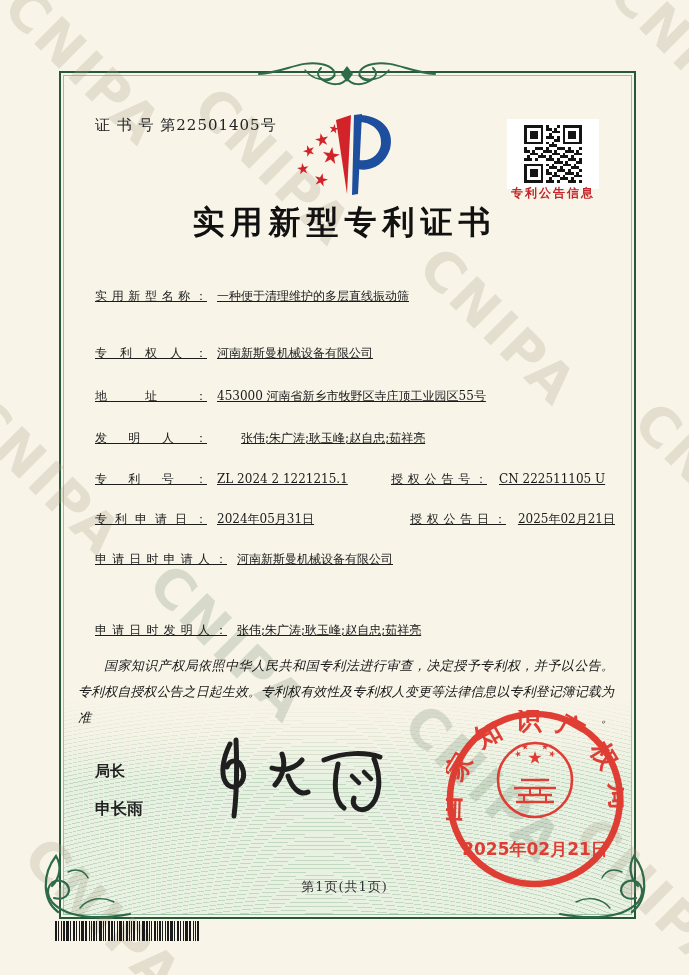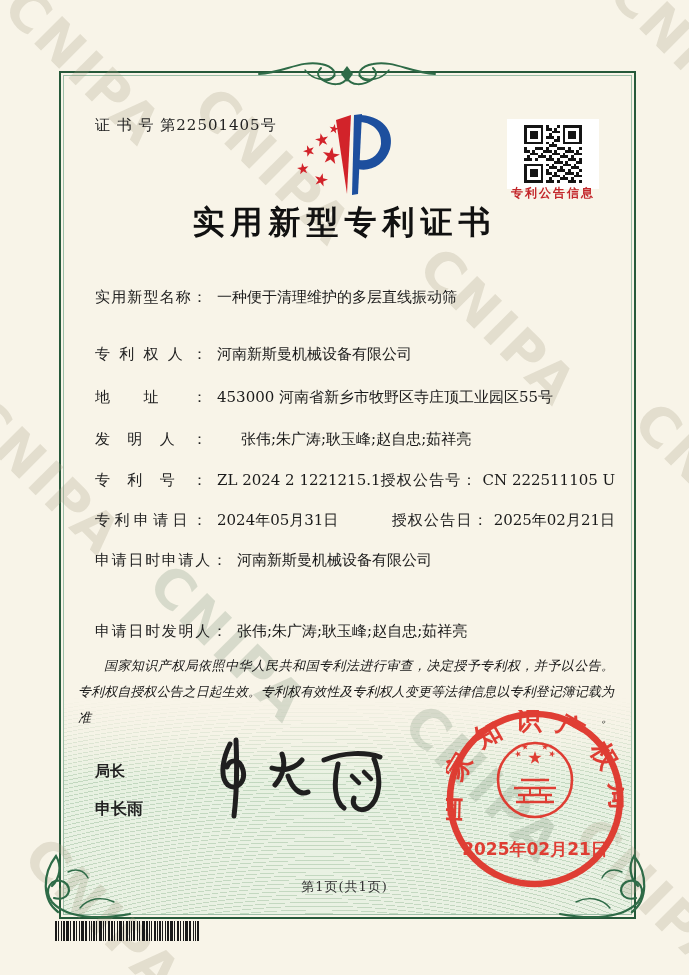--- a/index.html
+++ b/index.html
@@ -53,31 +53,31 @@
     color:#c3272b;font-weight:700;
   }
   .title{
     position:absolute;left:0;top:201px;width:100%;z-index:3;
     text-align:center;font-size:32px;font-weight:700;
     letter-spacing:6px;color:#111;
   }
   
   .row{
     position:absolute;left:95px;width:520px;z-index:3;
-    font-size:15px;display:flex;align-items:flex-end;white-space:nowrap;
+    font-size:12px;display:flex;align-items:flex-end;white-space:nowrap;text-decoration:underline;
   }
   .lbl{
     display:inline-block;min-width:112px;margin-right:10px;
     text-align:justify;text-align-last:justify;color:#222;
   }
   .lbl.wide{min-width:132px;}
   .val{color:#1a1a1a;}
   .cell-l{width:296px;display:flex;align-items:baseline;}
   .cell-r{display:flex;align-items:baseline;}
-  .cell-r .lbl{min-width:96px;margin-right:6px;}
+  .cell-r .lbl{min-width:96px;margin-right:12px;}
   
   .statement{
     position:absolute;left:78px;top:653px;width:536px;z-index:3;
     font-size:13px;font-style:italic;line-height:26px;color:#161616;
   }
   .statement .l1{text-indent:2em;text-align:justify;text-align-last:justify;}
   .statement .l2{text-align:justify;text-align-last:justify;}
   
   .signer{
     position:absolute;left:95px;top:762px;z-index:3;

